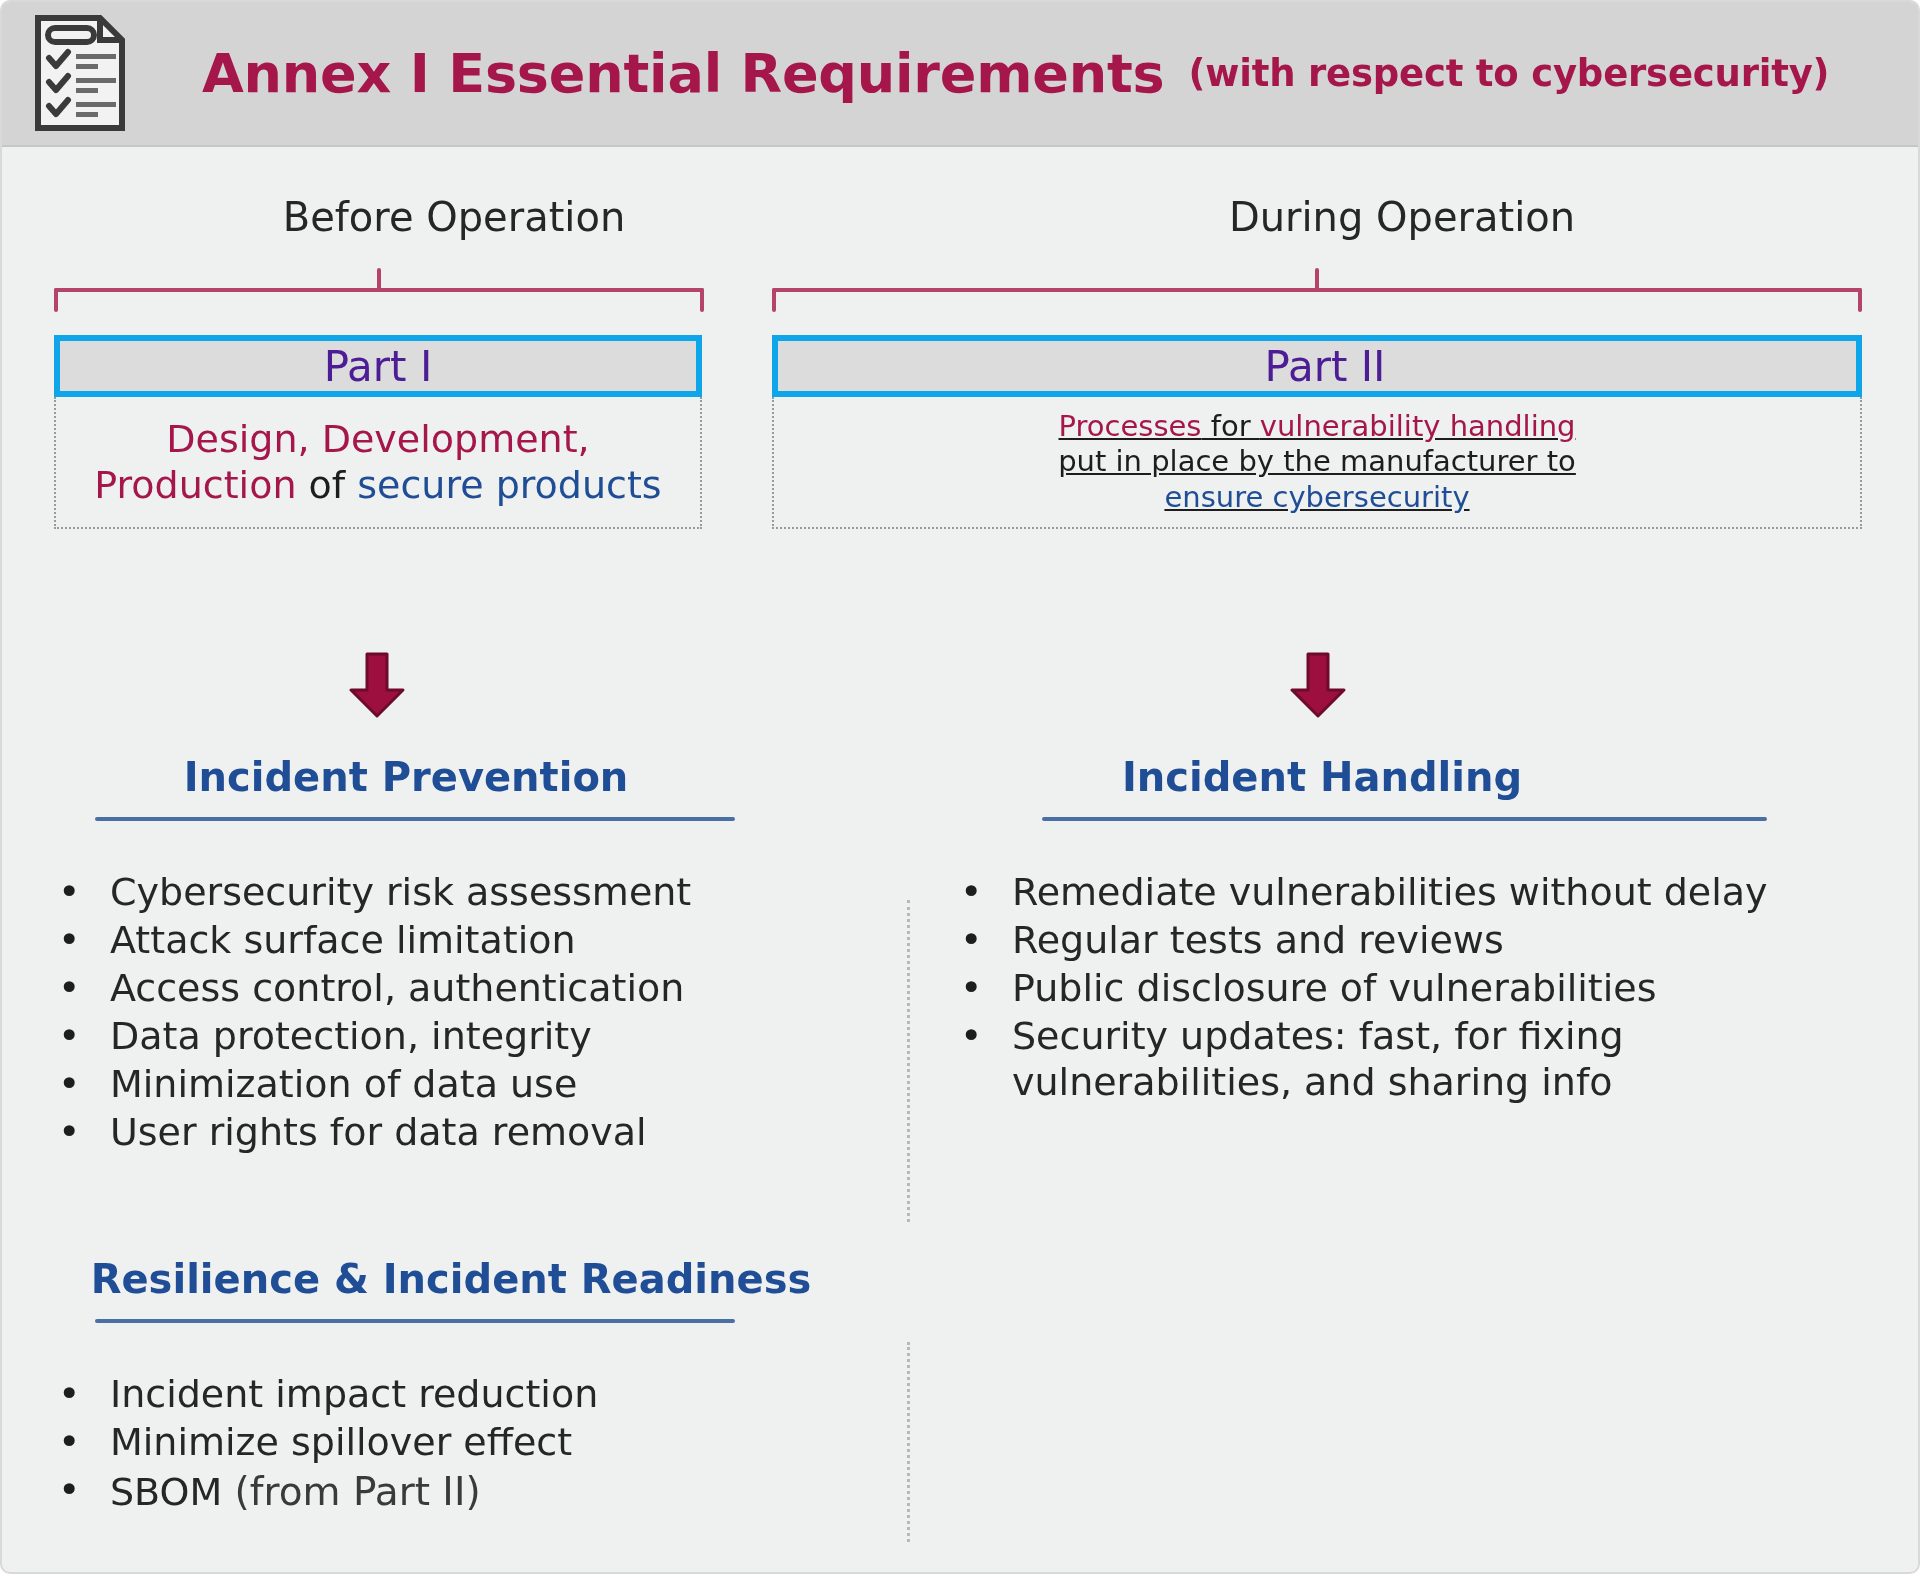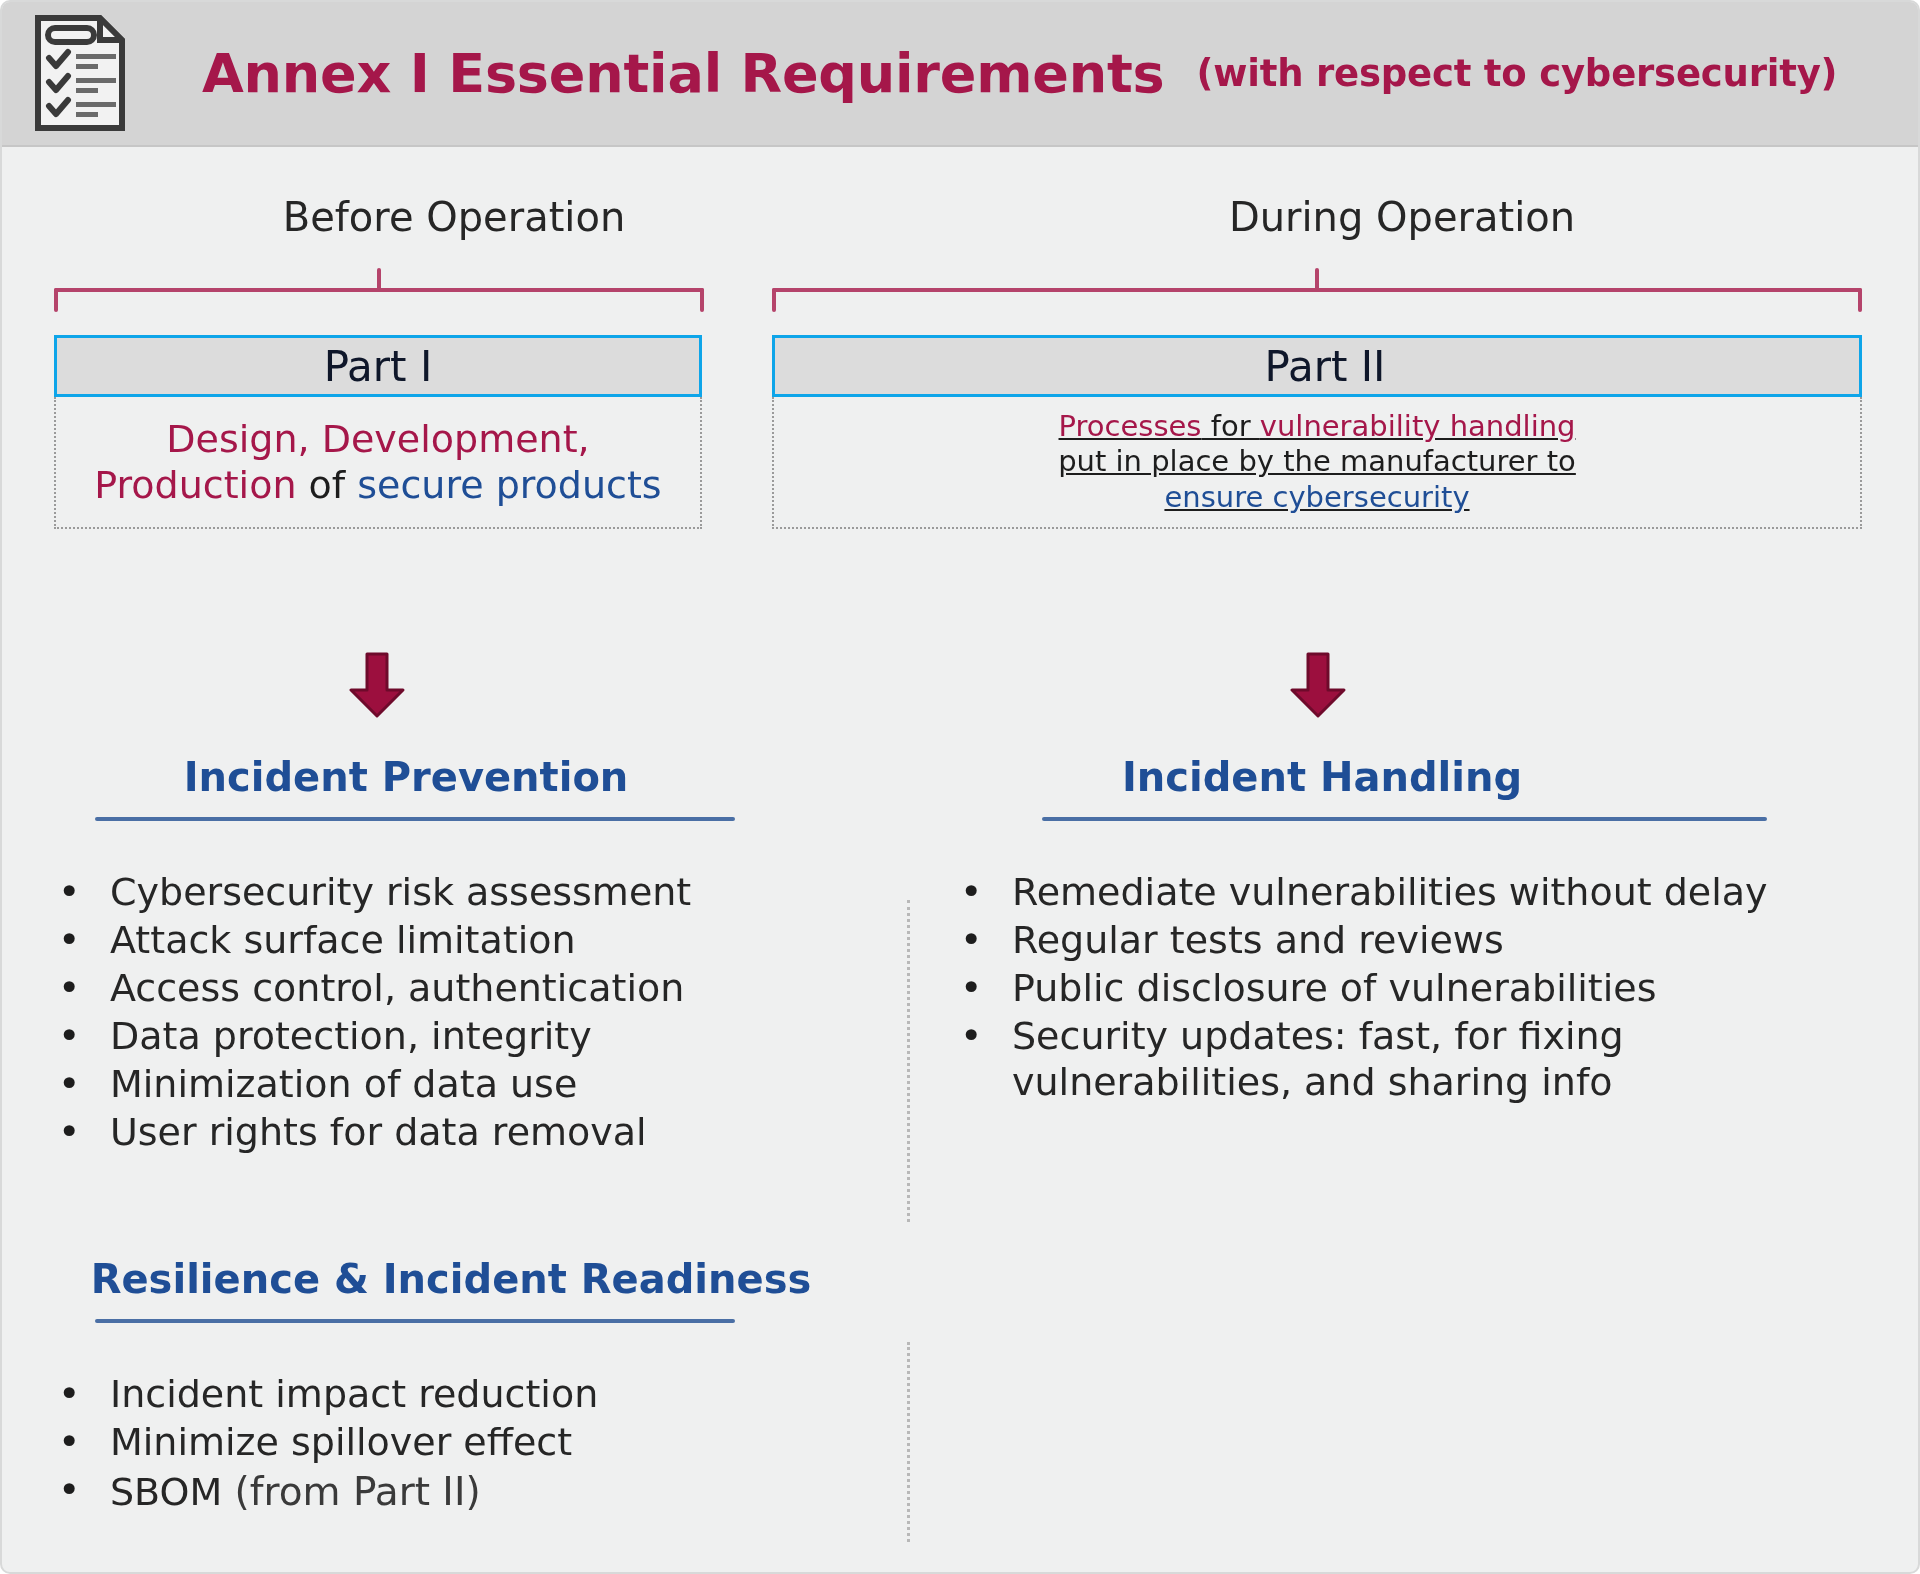--- a/index.html
+++ b/index.html
@@ -53,21 +53,21 @@
   .header-title {
     font-size: 54px;
     font-weight: bold;
     color: #a5174a;
     letter-spacing: -0.2px;
   }
   .header-sub {
     font-size: 37px;
     font-weight: bold;
     color: #a5174a;
-    margin-left: 32px;
+    margin-left: 24px;
     letter-spacing: -0.2px;
   }
 
   
   .phase-label {
     position: absolute;
     font-size: 40px;
     color: #262626;
     text-align: center;
     white-space: nowrap;
@@ -107,27 +107,27 @@
     background: #b5446b;
     border-radius: 2px;
   }
   #bracket-left  { left: 52px;  top: 264px; width: 650px; }
   #bracket-right { left: 770px; top: 264px; width: 1090px; }
 
   
   .part-header {
     position: absolute;
     background: #dcdcdc;
-    border: 3px solid #0ea5e9;
+    border: 6px solid #0ea5e9;
     box-sizing: border-box;
     display: flex;
     align-items: center;
     justify-content: center;
     font-size: 42px;
-    color: #0f172a;
+    color: #4c1d95;
   }
   #part1-header { left: 52px;  top: 333px; width: 648px;  height: 62px; }
   #part2-header { left: 770px; top: 333px; width: 1090px; height: 62px; padding-left: 16px; }
 
   .part-body {
     position: absolute;
     box-sizing: border-box;
     border: 2px dotted #9a9a9a;
     border-top: none;
     background: #eff0f0;

